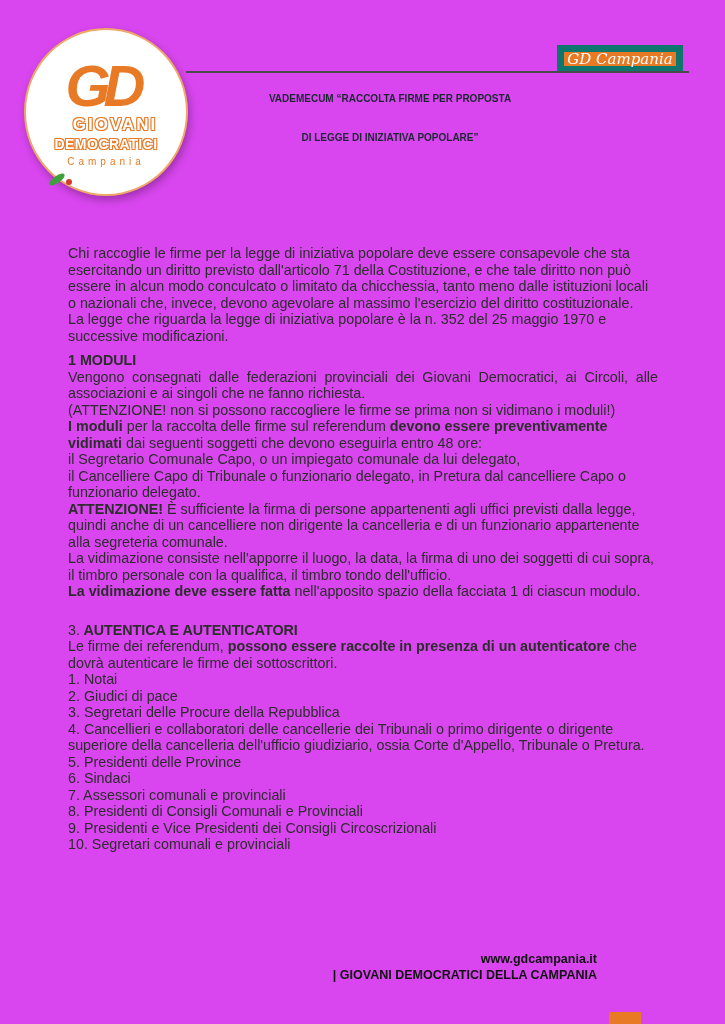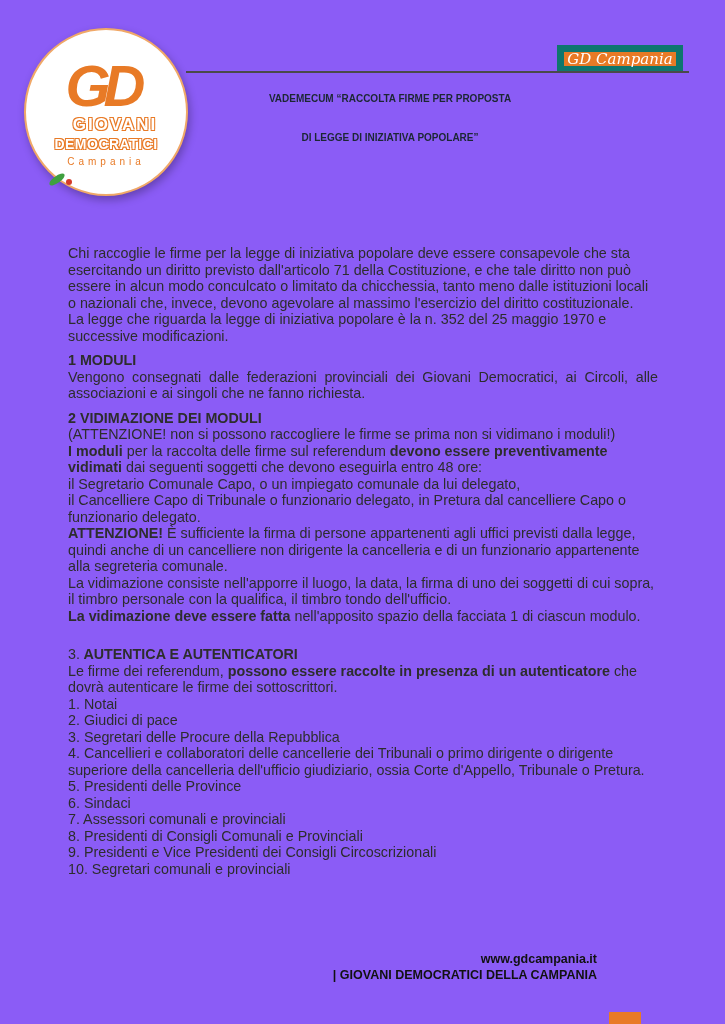--- a/index.html
+++ b/index.html
@@ -1,18 +1,18 @@
 <!DOCTYPE html>
 <html><head>
 <meta charset="utf-8">
 <style>
   * { margin:0; padding:0; box-sizing:border-box; }
   html,body { background:#ffffff; }
   .page {
-    position:relative; width:725px; height:1024px; background:#8b5cf6;
+    position:relative; width:725px; height:1024px; background:#d946ef;
     overflow:hidden; font-family:"Liberation Sans", sans-serif;
   }
 
   
   .logo {
     position:absolute; left:24px; top:28px; width:164px; height:168px;
     border-radius:50%; background:#ffffff; border:2px solid #f0a868;
     box-shadow: 2px 4px 9px rgba(0,0,0,0.28);
     display:flex; flex-direction:column; align-items:center; justify-content:center;
     text-align:center;
@@ -94,21 +94,20 @@
   <div class="title">
     <div class="title-line">VADEMECUM “RACCOLTA FIRME PER PROPOSTA</div>
     <div class="title-line t2">DI LEGGE DI INIZIATIVA POPOLARE”</div>
   </div>
 
   <div class="docbody">
       <div class="block"><span>Chi raccoglie le firme per la legge di iniziativa popolare deve essere consapevole che sta esercitando un diritto previsto dall'articolo 71 della Costituzione, e che tale diritto non può essere in alcun modo conculcato o limitato da chicchessia, tanto meno dalle istituzioni locali o nazionali che, invece, devono agevolare al massimo l'esercizio del diritto costituzionale.
 La legge che riguarda la legge di iniziativa popolare è la n. 352 del 25 maggio 1970 e successive modificazioni.</span></div>
       <div class="block gap-top"><span class="b">1 MODULI</span></div>
       <div class="block justify"><span>Vengono consegnati dalle federazioni provinciali dei Giovani Democratici, ai Circoli, alle associazioni e ai singoli che ne fanno richiesta.</span></div>
-      <div class="block gap-top"><span class="b">2 VIDIMAZIONE DEI MODULI</span></div>
       <div class="block"><span>(ATTENZIONE! non si possono raccogliere le firme se prima non si vidimano i moduli!)
 </span><span class="b">I moduli</span><span> per la raccolta delle firme sul referendum </span><span class="b">devono essere preventivamente vidimati</span><span> dai seguenti soggetti che devono eseguirla entro 48 ore:
 il Segretario Comunale Capo, o un impiegato comunale da lui delegato,
 il Cancelliere Capo di Tribunale o funzionario delegato, in Pretura dal cancelliere Capo o funzionario delegato.
 </span><span class="b">ATTENZIONE!</span><span> È sufficiente la firma di persone appartenenti agli uffici previsti dalla legge, quindi anche di un cancelliere non dirigente la cancelleria e di un funzionario appartenente alla segreteria comunale.
 La vidimazione consiste nell'apporre il luogo, la data, la firma di uno dei soggetti di cui sopra, il timbro personale con la qualifica, il timbro tondo dell'ufficio.
 </span><span class="b">La vidimazione deve essere fatta</span><span> nell'apposito spazio della facciata 1 di ciascun modulo.</span></div>
       <div class="block gap-top-lg"><span>3.</span><span class="b"> AUTENTICA E AUTENTICATORI</span></div>
       <div class="block"><span>Le firme dei referendum, </span><span class="b">possono essere raccolte in presenza di un autenticatore</span><span> che dovrà autenticare le firme dei sottoscrittori.</span></div>
       <div class="block"><span>1. Notai

